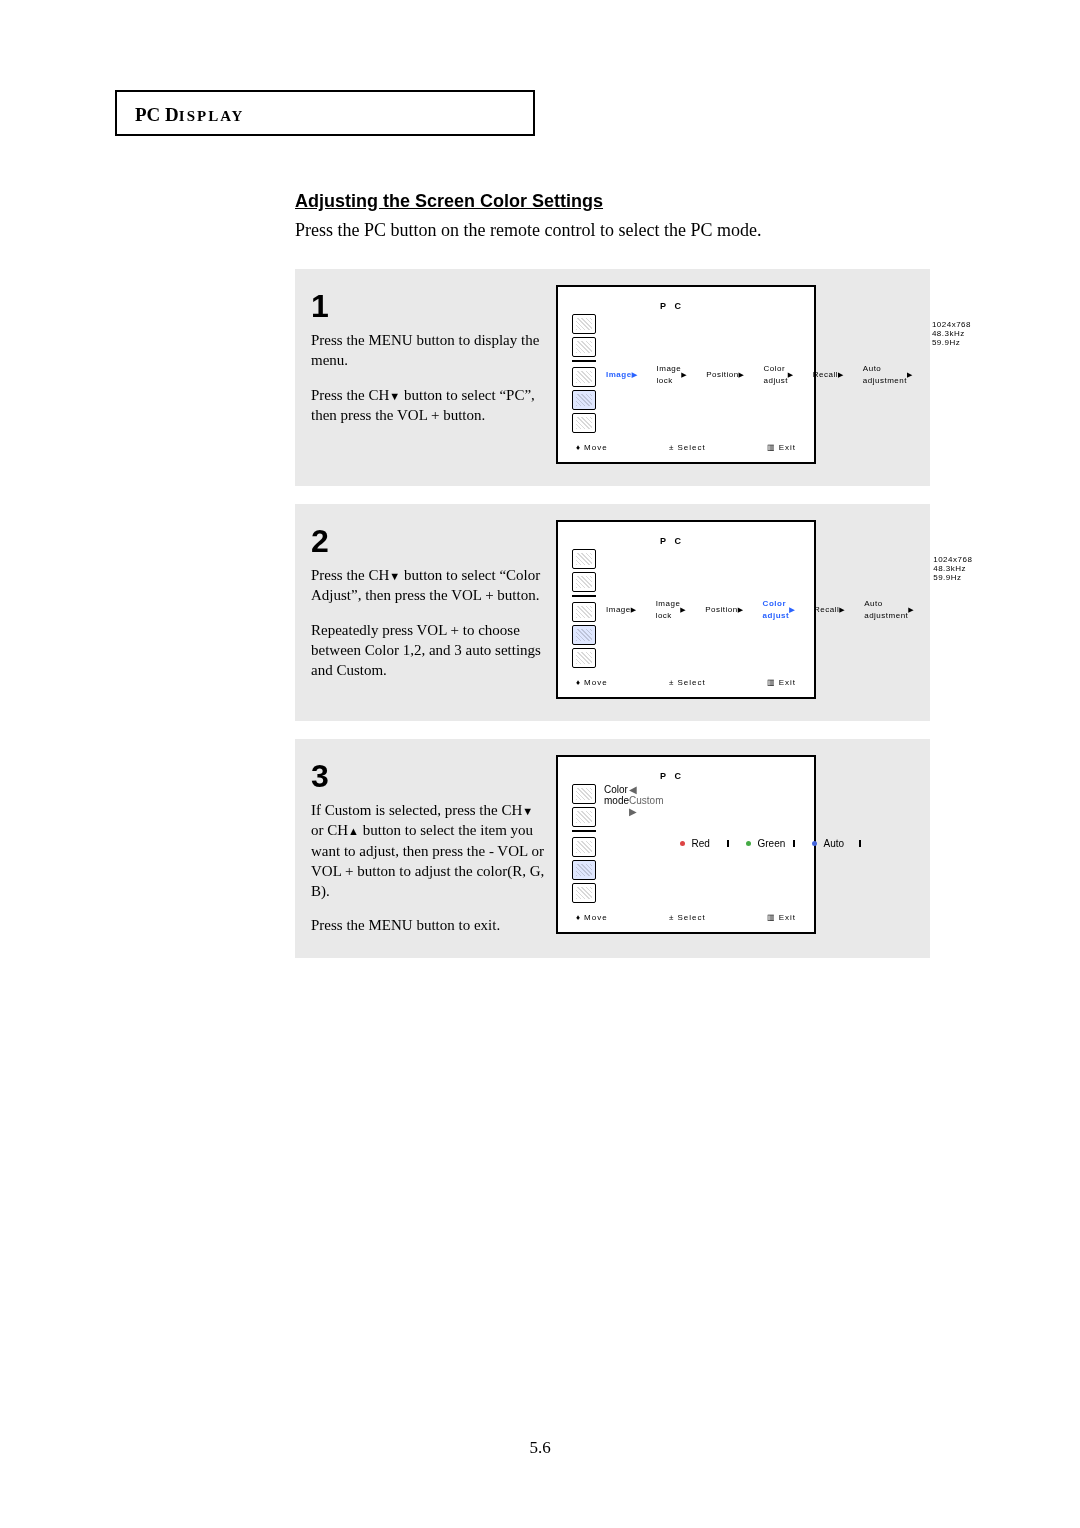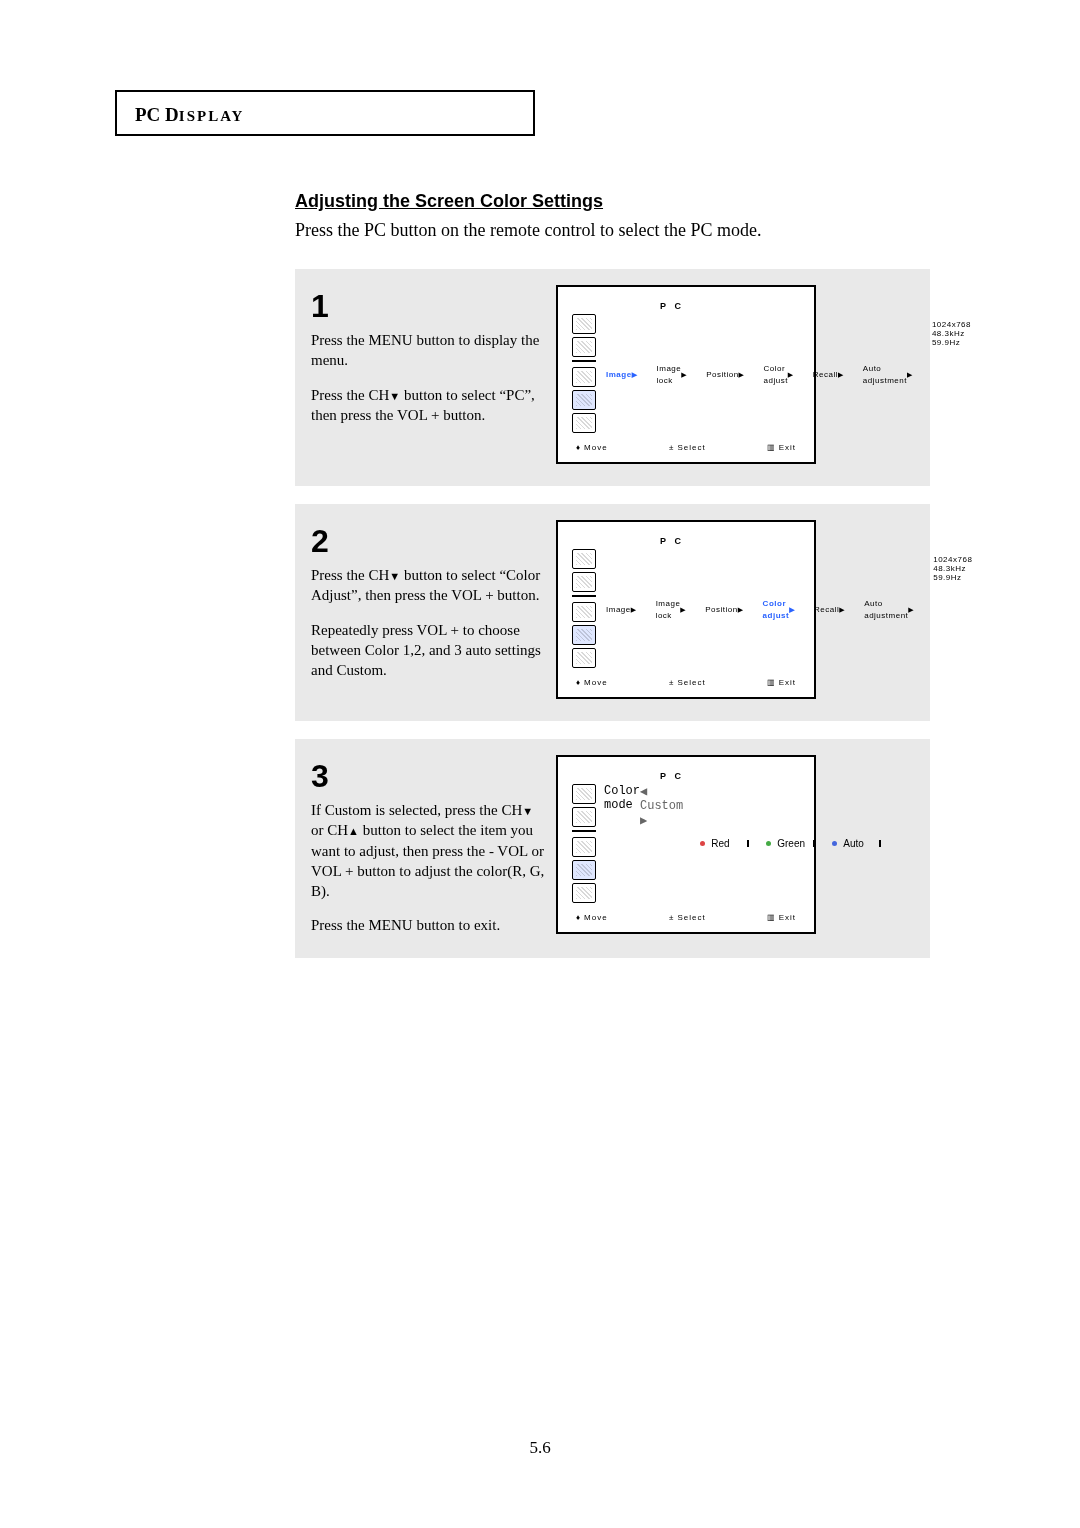--- a/index.html
+++ b/index.html
@@ -189,23 +189,22 @@
     position: relative;
   }
   .slider .fill {
     position: absolute;
     left: 0; top: 0; bottom: 0;
     background: #000;
   }
   .color-mode-row {
     display: flex;
     justify-content: space-between;
-    font-size: 12px;
+    font-size: 10px;
     margin-bottom: 2px;
-    font-family: Liberation Mono, monospace;
   }
   .color-mode-row .val {
     color: #666;
   }
   .bold { font-weight: normal; }
   .tri-down, .tri-up { font-size: 11px; line-height: 0; }
   .page-num {
     position: absolute;
     left: 0; right: 0;
     bottom: 70px;

